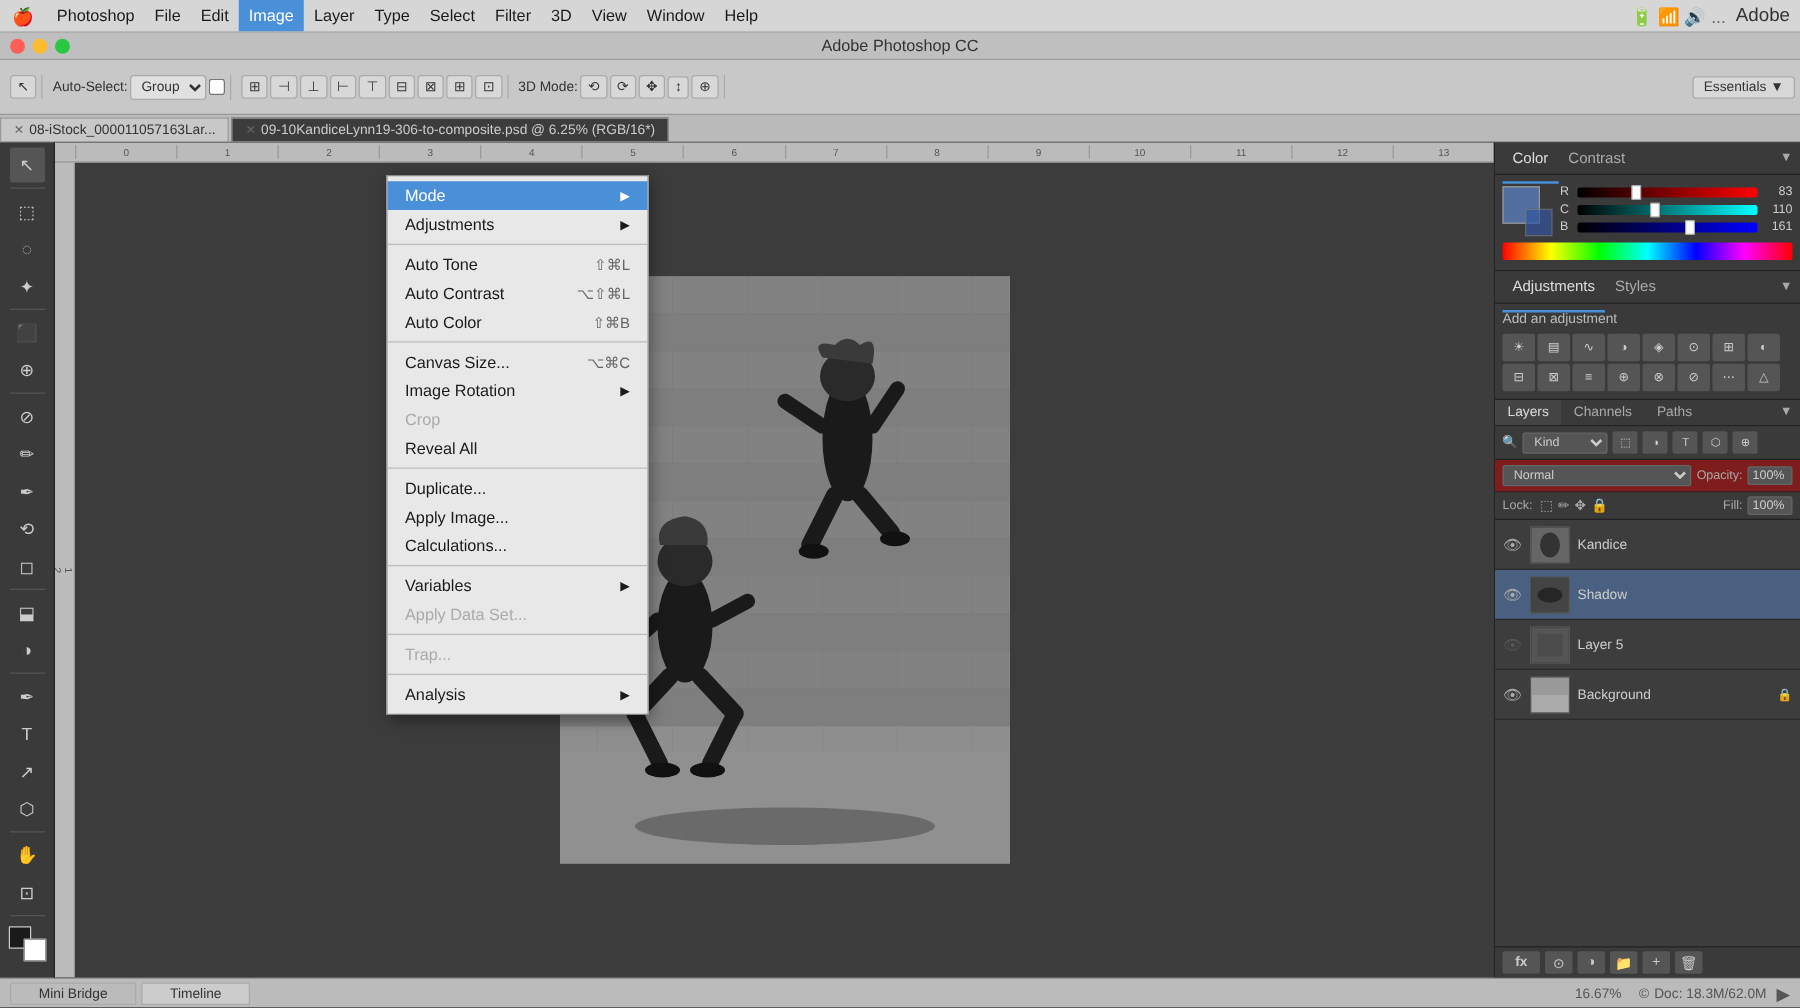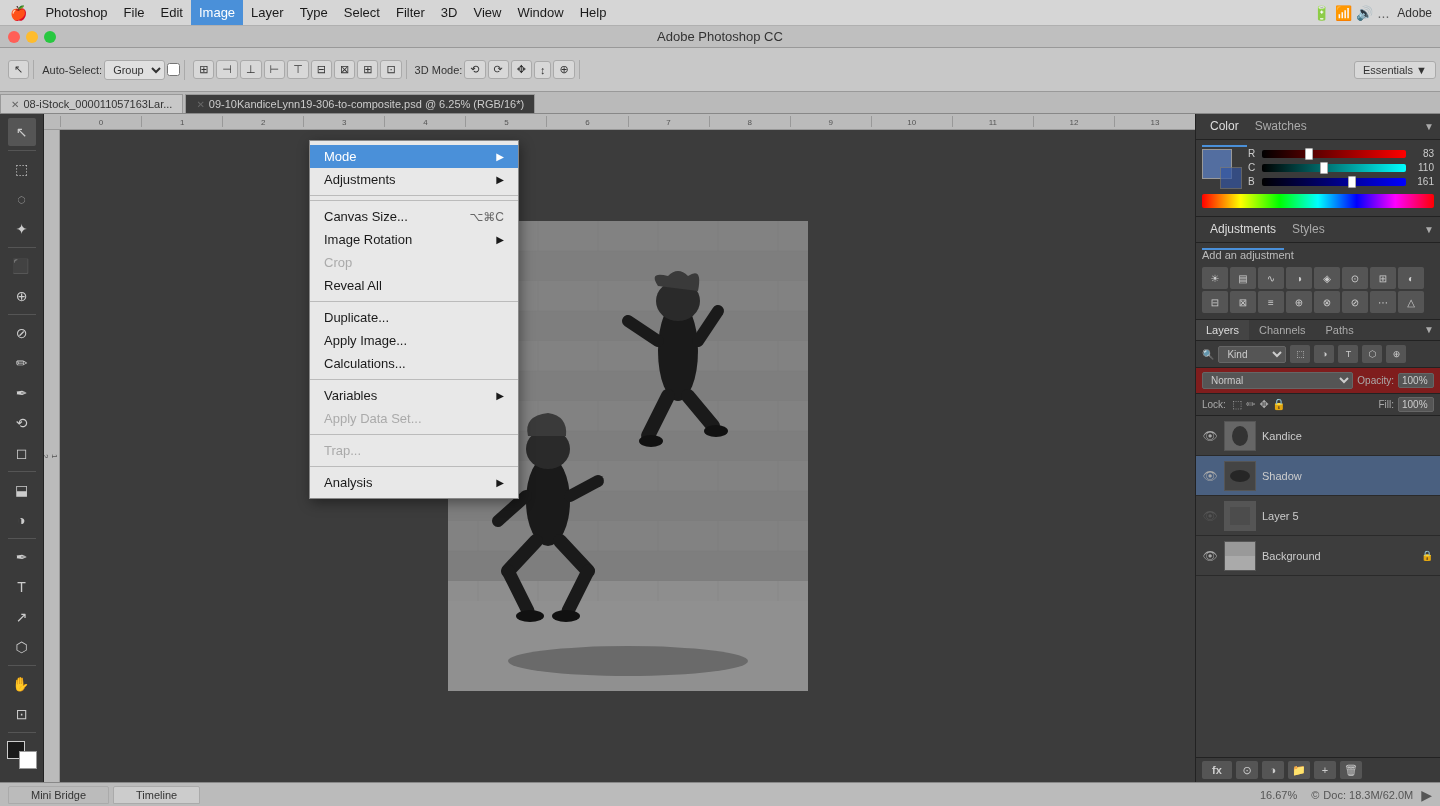--- a/index.html
+++ b/index.html
@@ -178,21 +178,21 @@
   <span class="menu-item active">Image</span>
   <span class="menu-item">Layer</span>
   <span class="menu-item">Type</span>
   <span class="menu-item">Select</span>
   <span class="menu-item">Filter</span>
   <span class="menu-item">3D</span>
   <span class="menu-item">View</span>
   <span class="menu-item">Window</span>
   <span class="menu-item">Help</span>
   <span style="margin-left:auto; margin-right:8px; font-size:14px; color:#666;">🔋 📶 🔊 ...</span>
-  <span style="margin-right:8px; font-size:12px; color:#333;">Adobe</span>
+  <span style="margin-right:8px; font-size:15px; color:#333;">Adobe</span>
 </div>
 
 <div id="title-bar">
   <div class="window-controls">
     <div class="wc wc-red"></div>
     <div class="wc wc-yellow"></div>
     <div class="wc wc-green"></div>
   </div>
   <span>Adobe Photoshop CC</span>
 </div>
@@ -370,20 +370,34 @@
         <div class="menu-row highlighted">
           <span>Mode</span>
           <span class="menu-arrow">▶</span>
         </div>
         <div class="menu-row">
           <span>Adjustments</span>
           <span class="menu-arrow">▶</span>
         </div>
       </div>
       <div class="menu-divider"></div>
+      <div class="menu-section">
+        <div class="menu-row">
+          <span>Auto Tone</span>
+          <span class="menu-shortcut">⇧⌘L</span>
+        </div>
+        <div class="menu-row">
+          <span>Auto Contrast</span>
+          <span class="menu-shortcut">⌥⇧⌘L</span>
+        </div>
+        <div class="menu-row">
+          <span>Auto Color</span>
+          <span class="menu-shortcut">⇧⌘B</span>
+        </div>
+      </div>
       <div class="menu-divider"></div>
       <div class="menu-section">
         <div class="menu-row">
           <span>Canvas Size...</span>
           <span class="menu-shortcut">⌥⌘C</span>
         </div>
         <div class="menu-row">
           <span>Image Rotation</span>
           <span class="menu-arrow">▶</span>
         </div>
@@ -429,21 +443,21 @@
           <span class="menu-arrow">▶</span>
         </div>
       </div>
     </div>
   </div>
 
   <div id="right-panel">
 
     <div class="panel-header">
       <span class="panel-tab active">Color</span>
-      <span class="panel-tab">Swatches</span>
+      <span class="panel-tab">Contrast</span>
       <span class="panel-collapse">▼</span>
     </div>
     <div id="color-panel">
       <div class="color-row">
         <div style="position:relative; width:40px; height:40px;">
           <div style="position:absolute; top:0; left:0; width:30px; height:30px; background:#536ea0; border: 1px solid #999;"></div>
           <div style="position:absolute; bottom:0; right:0; width:22px; height:22px; background:#3355a0; border: 1px solid #777; opacity:0.7;"></div>
         </div>
         <div class="color-sliders">
           <div class="slider-row">

